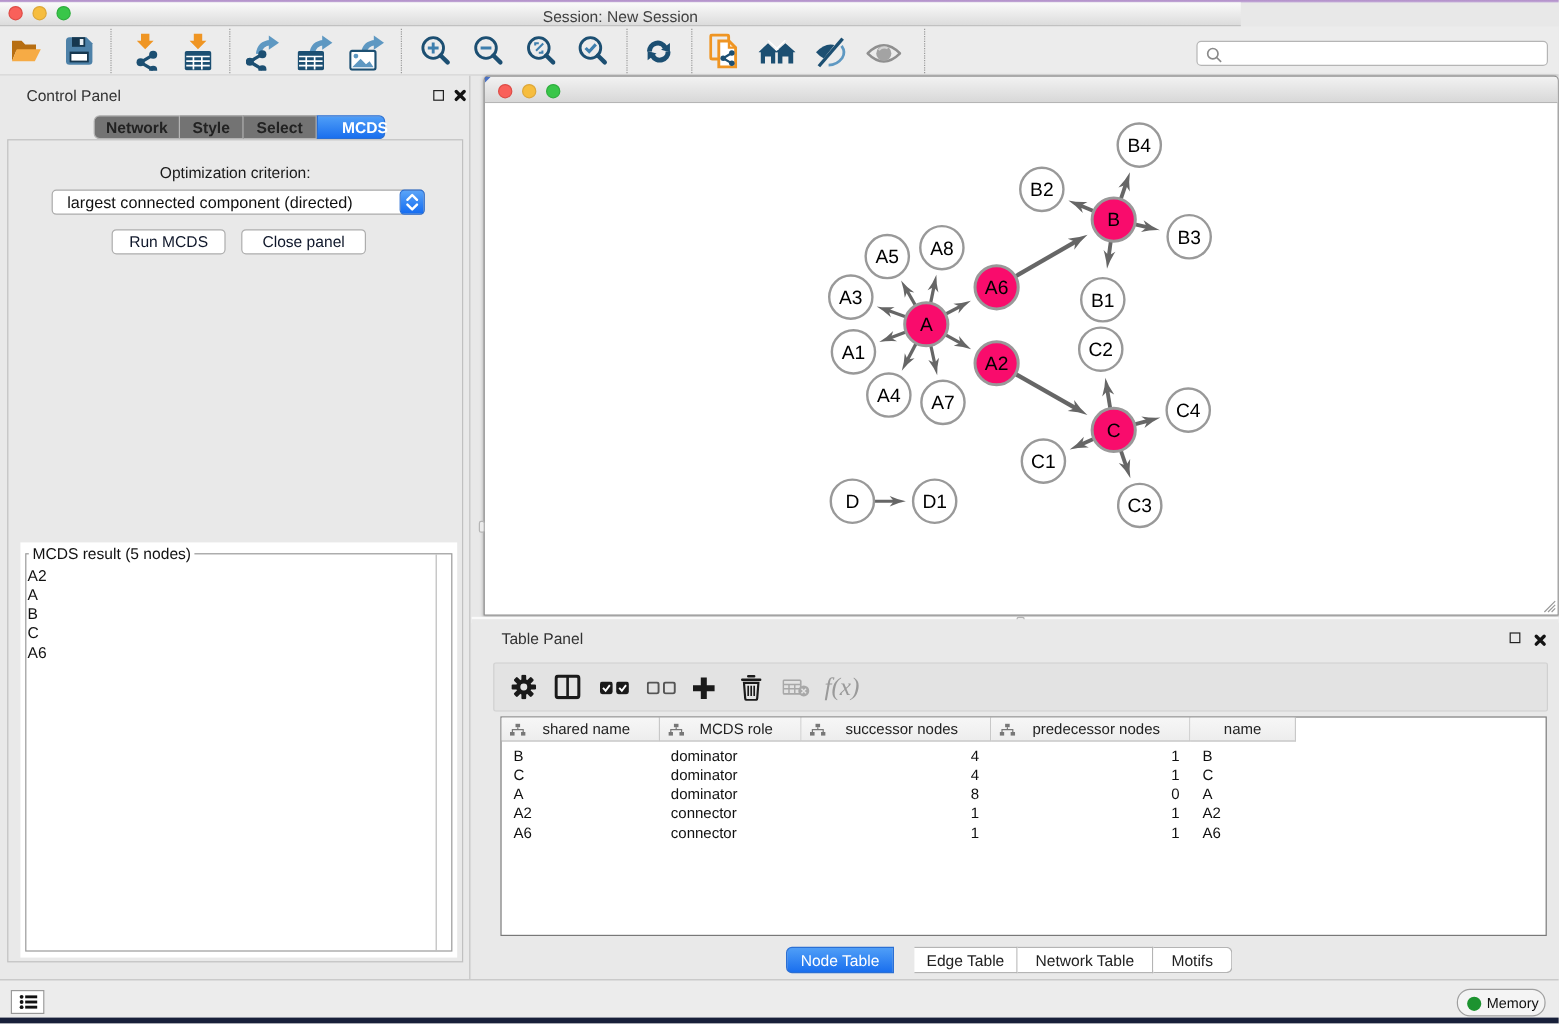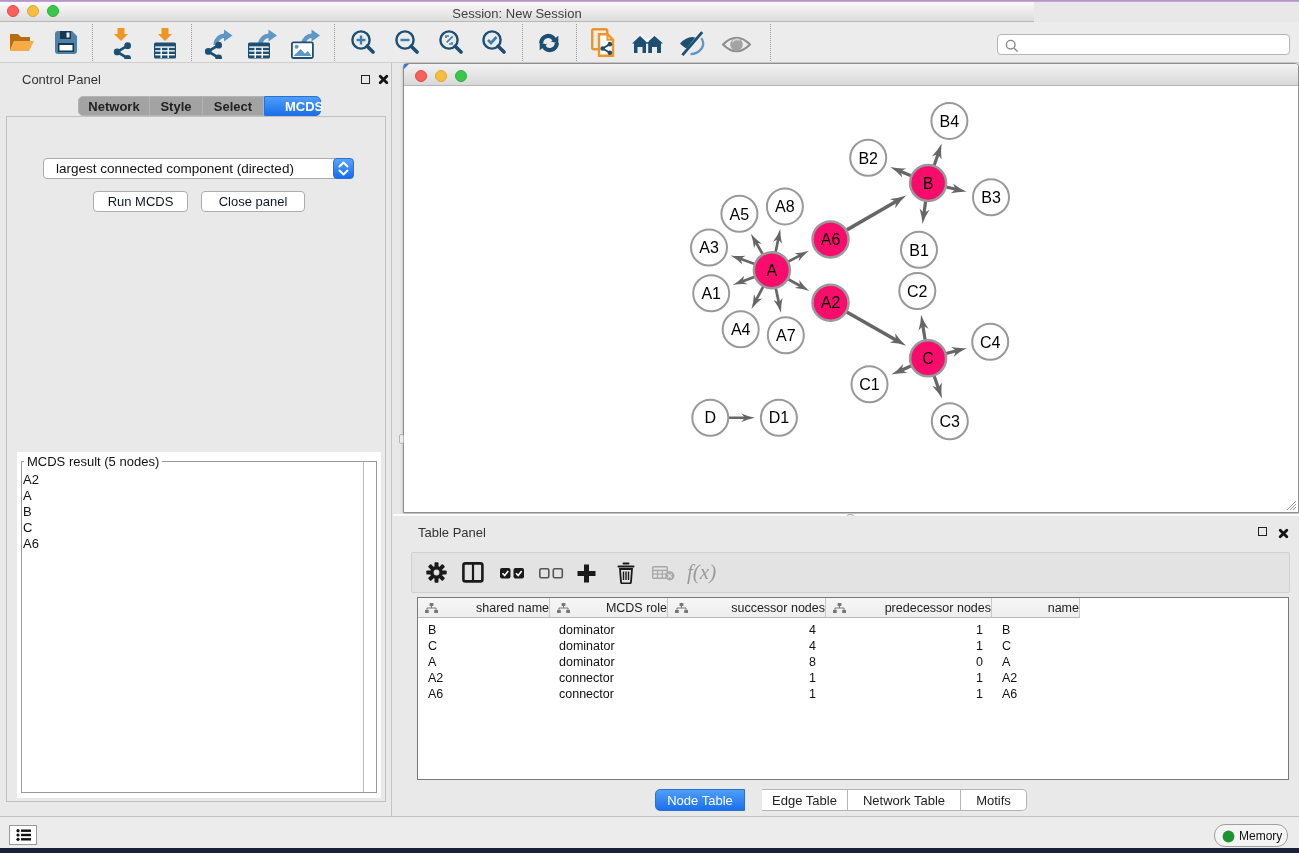--- a/index.html
+++ b/index.html
@@ -17,21 +17,21 @@
   
   #toolbar { left:0; top:22px; width:1299px; height:41px; background:#ececec; border-bottom:1px solid #cfcfcf; }
   .tbsep { top:2px; height:37px; width:0; border-left:1px dotted #9a9a9a; }
 
   
   #leftpanel { left:0; top:63px; width:392px; height:753px; background:#e9e9e9; border-right:1px solid #c4c4c4; }
   #cp-title { left:22px; top:9px; font-size:13px; color:#333; }
   .wicon-sq { width:9px; height:9px; border:1.6px solid #222; }
   .tabs { top:33px; height:20px; font-size:13px; font-weight:bold; color:#222; }
   .tab { position:absolute; top:0; height:20px; line-height:20px; text-align:center;
-        background:#a3a3a3; border:1px solid #b4b4b4; border-left:none; }
+        background:#737373; border:1px solid #b4b4b4; border-left:none; }
   .tab.first { border-left:1px solid #b4b4b4; border-radius:5px 0 0 5px; }
   .tab.sel { background:linear-gradient(#4f9ef7,#1a6fee); color:#fff; border:1px solid #2a6fd4; border-radius:0 5px 5px 0;padding-left:20px; }
   #cp-content { left:6px; top:53px; width:380px; height:686px; border:1px solid #c0c0c0; background:#e9e9e9; }
   #opt-label { left:0; top:73px; width:392px; text-align:center; font-size:13px; color:#1a1a1a; }
   #dropdown { left:43px; top:95px; width:311px; height:21px; background:#fff; border:1px solid #ababab; border-radius:4px; }
   #dropdown .txt { left:12px; top:2px; font-size:13.5px; color:#111; }
   #dd-btn { right:-1px; top:-1px; width:21px; height:21px; border-radius:4px;
      background:linear-gradient(#5aa4f8,#146cf1); border:1px solid #2a6fd4; }
   .btn { position:absolute; height:21px; background:#fff; border:1px solid #adadad; border-radius:4px;
      font-size:13px; color:#0f172a; text-align:center; line-height:19px; }
@@ -49,21 +49,21 @@
   #net-title .t { width:100%; text-align:center; top:4px; font-size:13px; color:#333; }
   #grip { right:1px; bottom:1px; width:12px; height:12px; }
 
   
   #tablepanel { left:393px; top:516px; width:906px; height:300px; background:#e9e9e9;padding-left:28px; }
   #tp-title { left:25px; top:9px; font-size:13px; color:#333; }
   #tp-toolbar { left:18px; top:36px; width:879px; height:41px; background:#e3e3e3; border:1px solid #d0d0d0; border-radius:2px; }
   #tbl { left:24px; top:81px; width:872px; height:183px; background:#fff; border:1px solid #787878; }
   .th { position:absolute; top:0; height:20px; background:linear-gradient(#f7f7f7,#ededed);
      border-right:1px solid #c8c8c8; border-bottom:1px solid #b9b9b9; font-size:12.5px; color:#222;
-     text-align:right; line-height:20px; }
+     text-align:center; line-height:20px; }
   .td { position:absolute; font-size:12.5px; color:#111; height:16px; line-height:16px; }
   .btabs { top:273px; height:22px; font-size:13px; color:#222; }
   .btab { position:absolute; top:0; height:22px; line-height:22px; text-align:center;
      background:#fff; border:1px solid #b4b4b4; border-left:none; }
 
   
   #statusbar { left:0; top:816px; width:1299px; height:32px; background:#ececec; border-top:1px solid #c2c2c2; }
   #sb-btn { left:9px; top:8px; width:28px; height:20px; background:#fff; border:1px solid #999; }
   #mem-btn { left:1214px; top:7px; width:74px; height:23px; background:#f4f4f4; border:1px solid #9f9f9f;
      border-radius:11px; font-size:12px; color:#111; }
@@ -237,20 +237,21 @@
   <svg class="abs" style="left:378px; top:11px;" width="11" height="11" viewBox="0 0 11 11">
       <path d="M2.2 2.2 L8.8 8.8 M8.8 2.2 L2.2 8.8" stroke="#141414" stroke-width="2.8" stroke-linecap="round"></path>
     </svg>
   <div class="abs tabs" style="left:0; width:392px;">
     <div class="tab first" style="left:78px; width:72px;">Network</div>
     <div class="tab" style="left:150px; width:53px;">Style</div>
     <div class="tab" style="left:203px; width:61px;">Select</div>
     <div class="tab sel" style="left:264px; width:57px;">MCDS</div>
   </div>
   <div id="cp-content" class="abs"></div>
+  <div id="opt-label" class="abs">Optimization criterion:</div>
   <div id="dropdown" class="abs">
     <div class="abs txt">largest connected component (directed)</div>
     <div id="dd-btn" class="abs">
       <svg width="19" height="19" viewBox="0 0 19 19">
           <path d="M5.5 7.5 L9.5 3.5 L13.5 7.5" fill="none" stroke="#fff" stroke-width="2" stroke-linecap="round" stroke-linejoin="round"></path>
           <path d="M5.5 11.5 L9.5 15.5 L13.5 11.5" fill="none" stroke="#fff" stroke-width="2" stroke-linecap="round" stroke-linejoin="round"></path>
         </svg>
     </div>
   </div>
   <div class="btn" style="left:93px; top:128px; width:95px;">Run MCDS</div>

